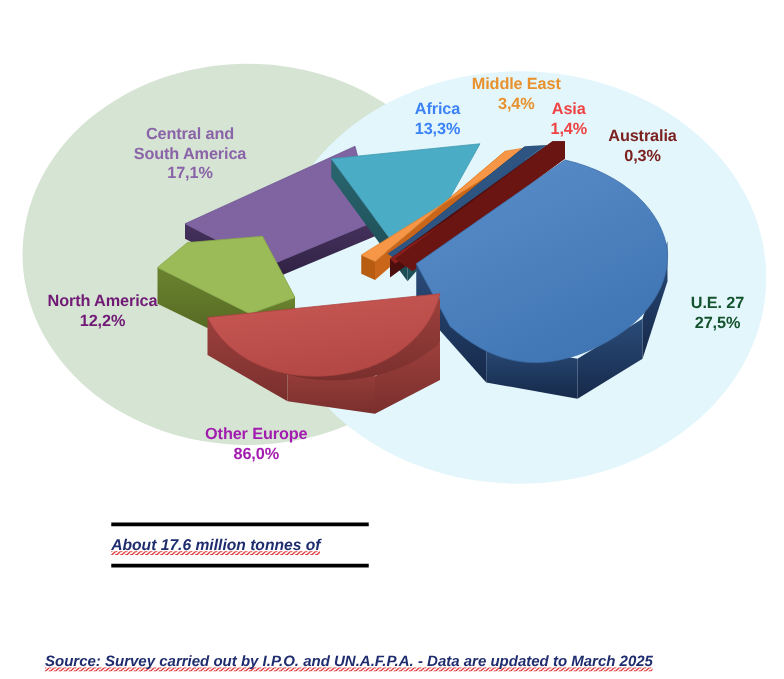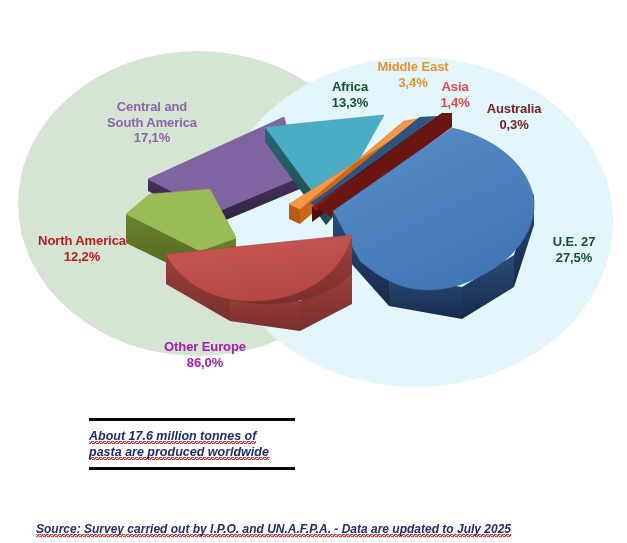--- a/index.html
+++ b/index.html
@@ -27,26 +27,26 @@
     font-size:13px;
     line-height:15.5px;
     text-align:center;
     white-space:nowrap;
     letter-spacing:-0.1px;
   }
   .dlabel .nm{display:block;}
   .dlabel .pc{display:block;}
 
   #lbl-middle-east{left:358px;top:30px;width:110px;color:#e8912d;}
-  #lbl-africa{left:308px;top:50px;width:84px;color:#14532d;}
+  #lbl-africa{left:308px;top:50px;width:84px;color:#3b82f6;}
   #lbl-asia{left:424px;top:50px;width:62px;color:#ef4444;}
   #lbl-australia{left:470px;top:72px;width:88px;color:#7b2220;}
   #lbl-ue27{left:528px;top:205px;width:92px;color:#14532d;}
   #lbl-central{left:72px;top:70px;width:160px;color:#8a64a8;}
-  #lbl-north{left:20px;top:204px;width:124px;color:#b91c1c;}
+  #lbl-north{left:20px;top:204px;width:124px;color:#701a75;}
   #lbl-other-europe{left:135px;top:310px;width:140px;color:#a21caf;}
 
   
   #caption-box{
     position:absolute;left:89px;top:389px;width:206px;
   }
   .rule{height:3px;background:#000000;width:100%;}
   #caption-text{
     padding:7px 0 7px 0;
     font-family:"Liberation Sans", sans-serif;
@@ -234,22 +234,21 @@
 
   <div class="dlabel" id="lbl-other-europe">
     <span class="nm">Other Europe</span>
     <span class="pc">86,0%</span>
   </div>
 
   <div id="caption-box">
     <div class="rule"></div>
     <div id="caption-text">
       <span class="sq">About 17.6 million tonnes of</span><br>
-      <span class="sq">pasta are produced worldwide</span>
     </div>
     <div class="rule"></div>
   </div>
 
   <div id="source-line">
-    <span class="sq">Source: Survey carried out by I.P.O. and UN.A.F.P.A.  - Data are updated to July 2025</span>
+    <span class="sq">Source: Survey carried out by I.P.O. and UN.A.F.P.A.  - Data are updated to March 2025</span>
   </div>
 
 </div>
 
 </body></html>

